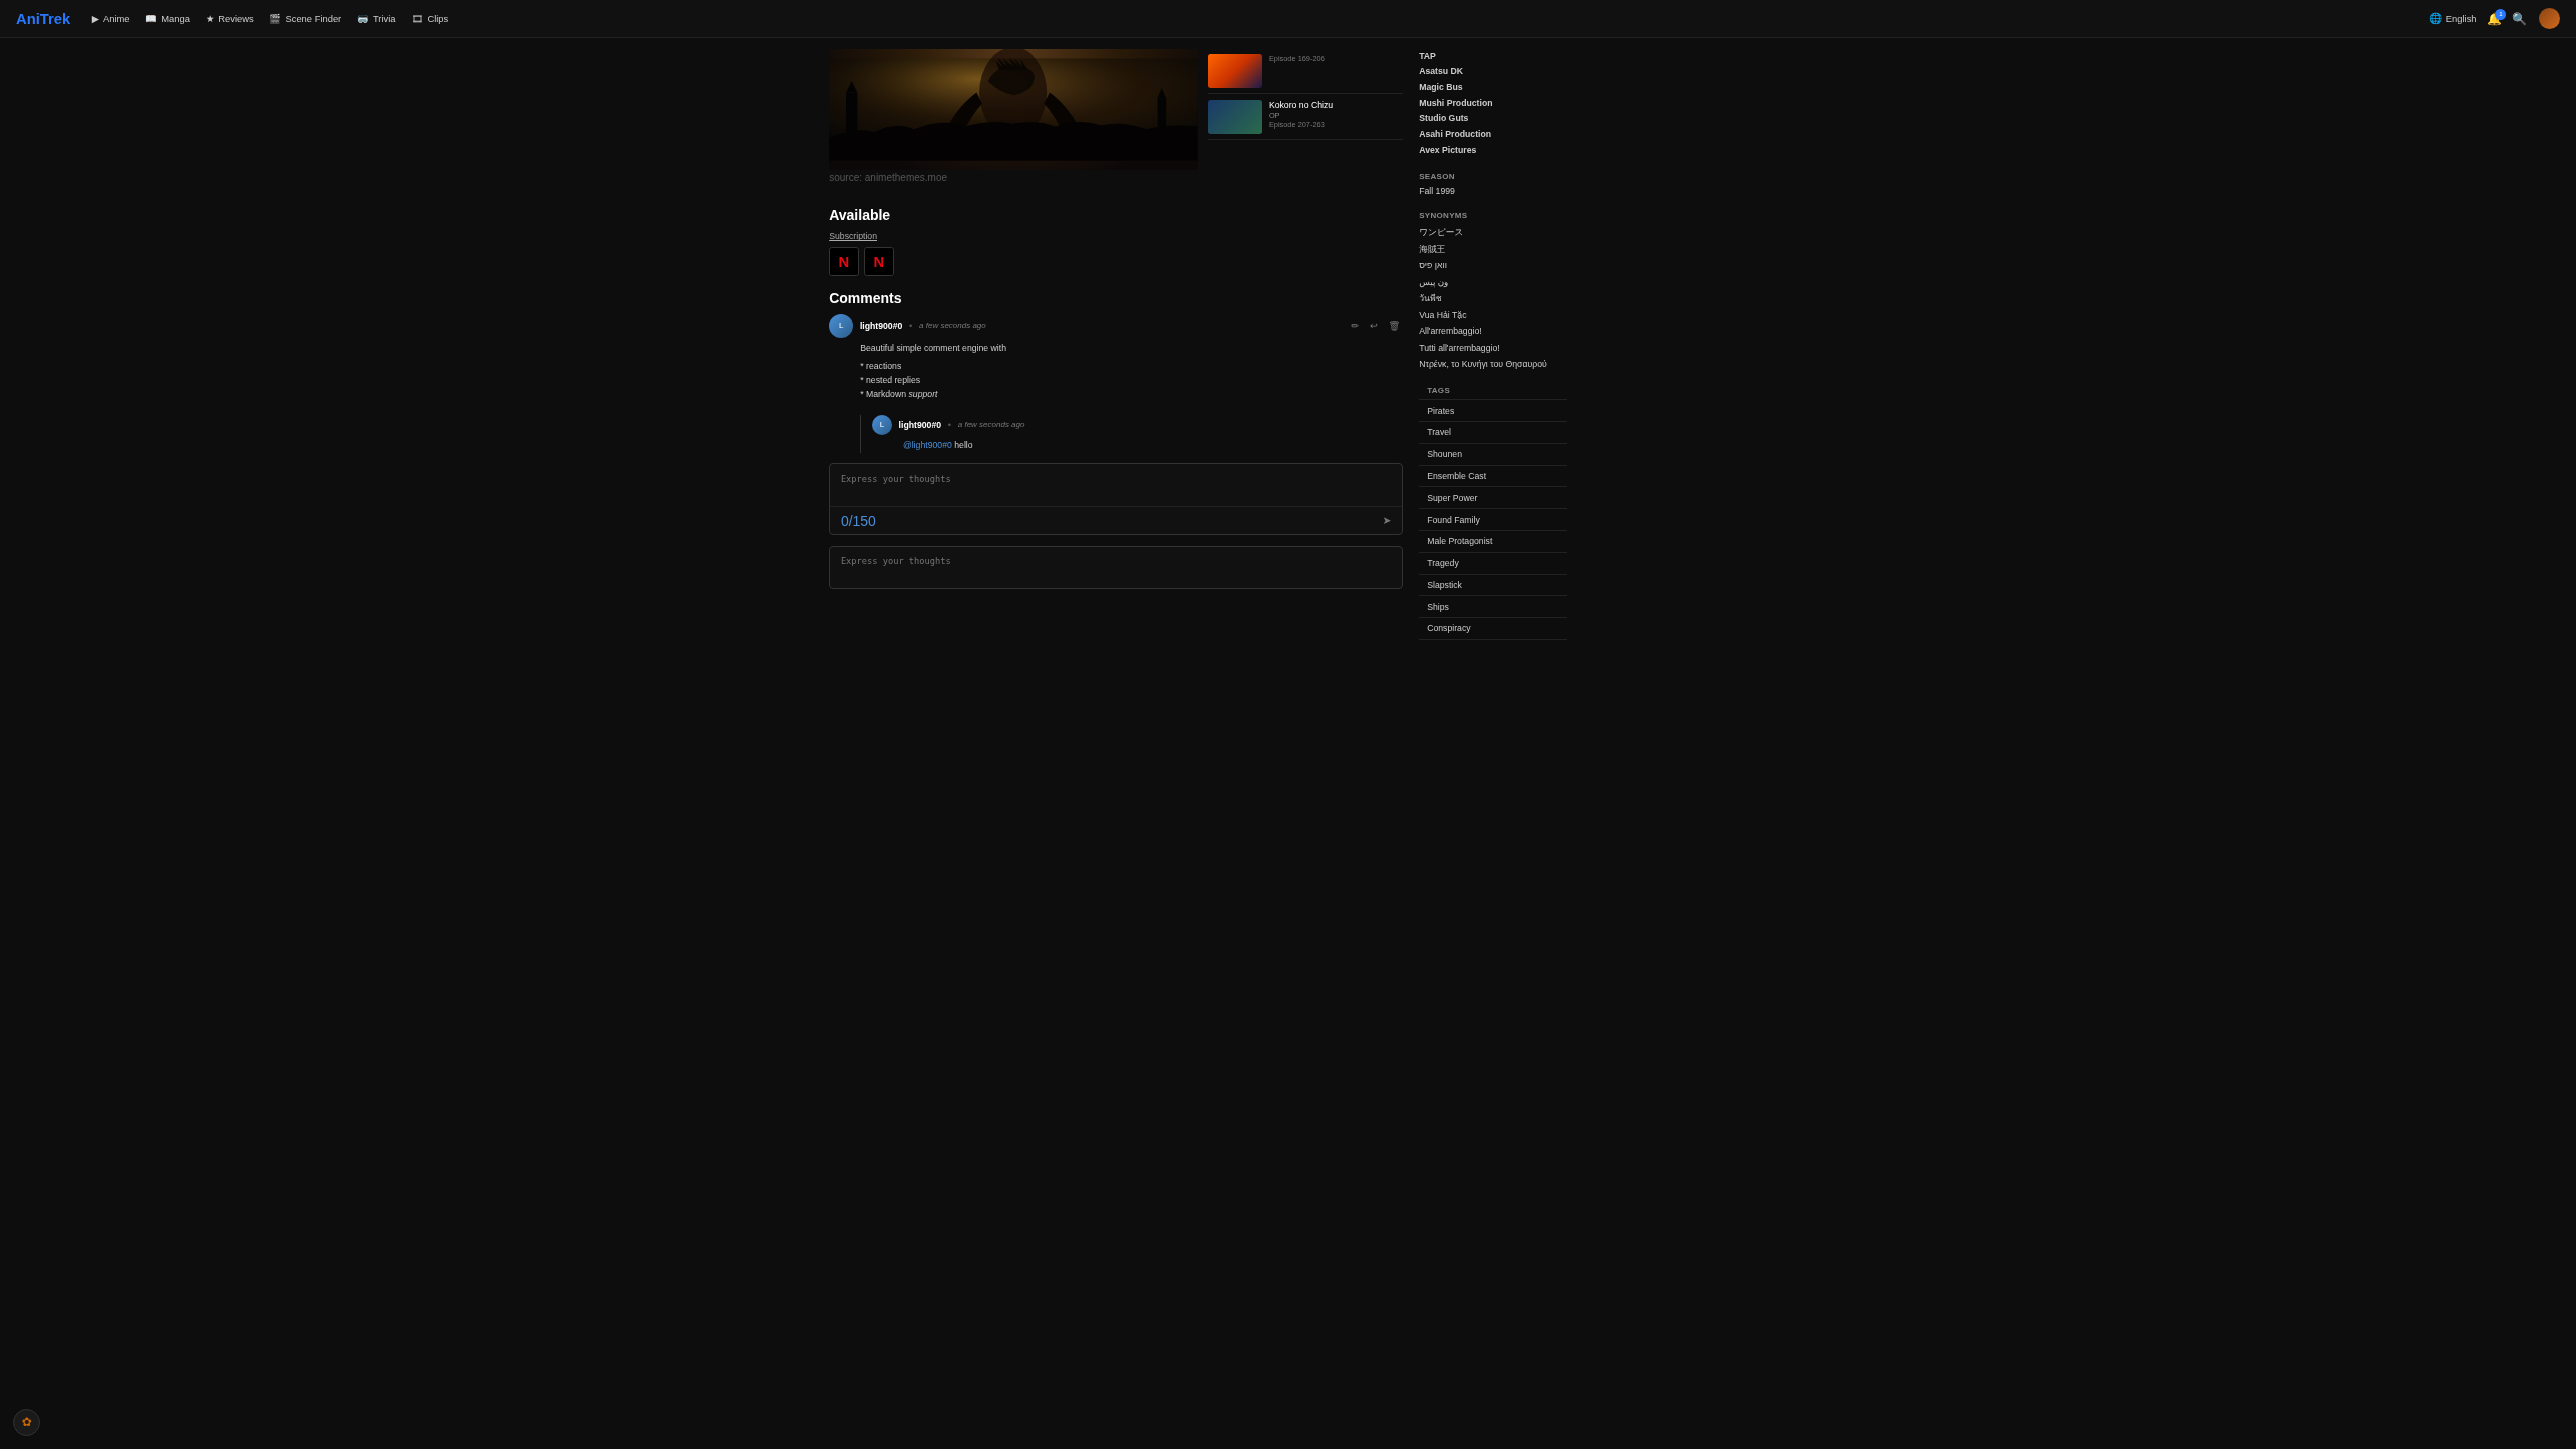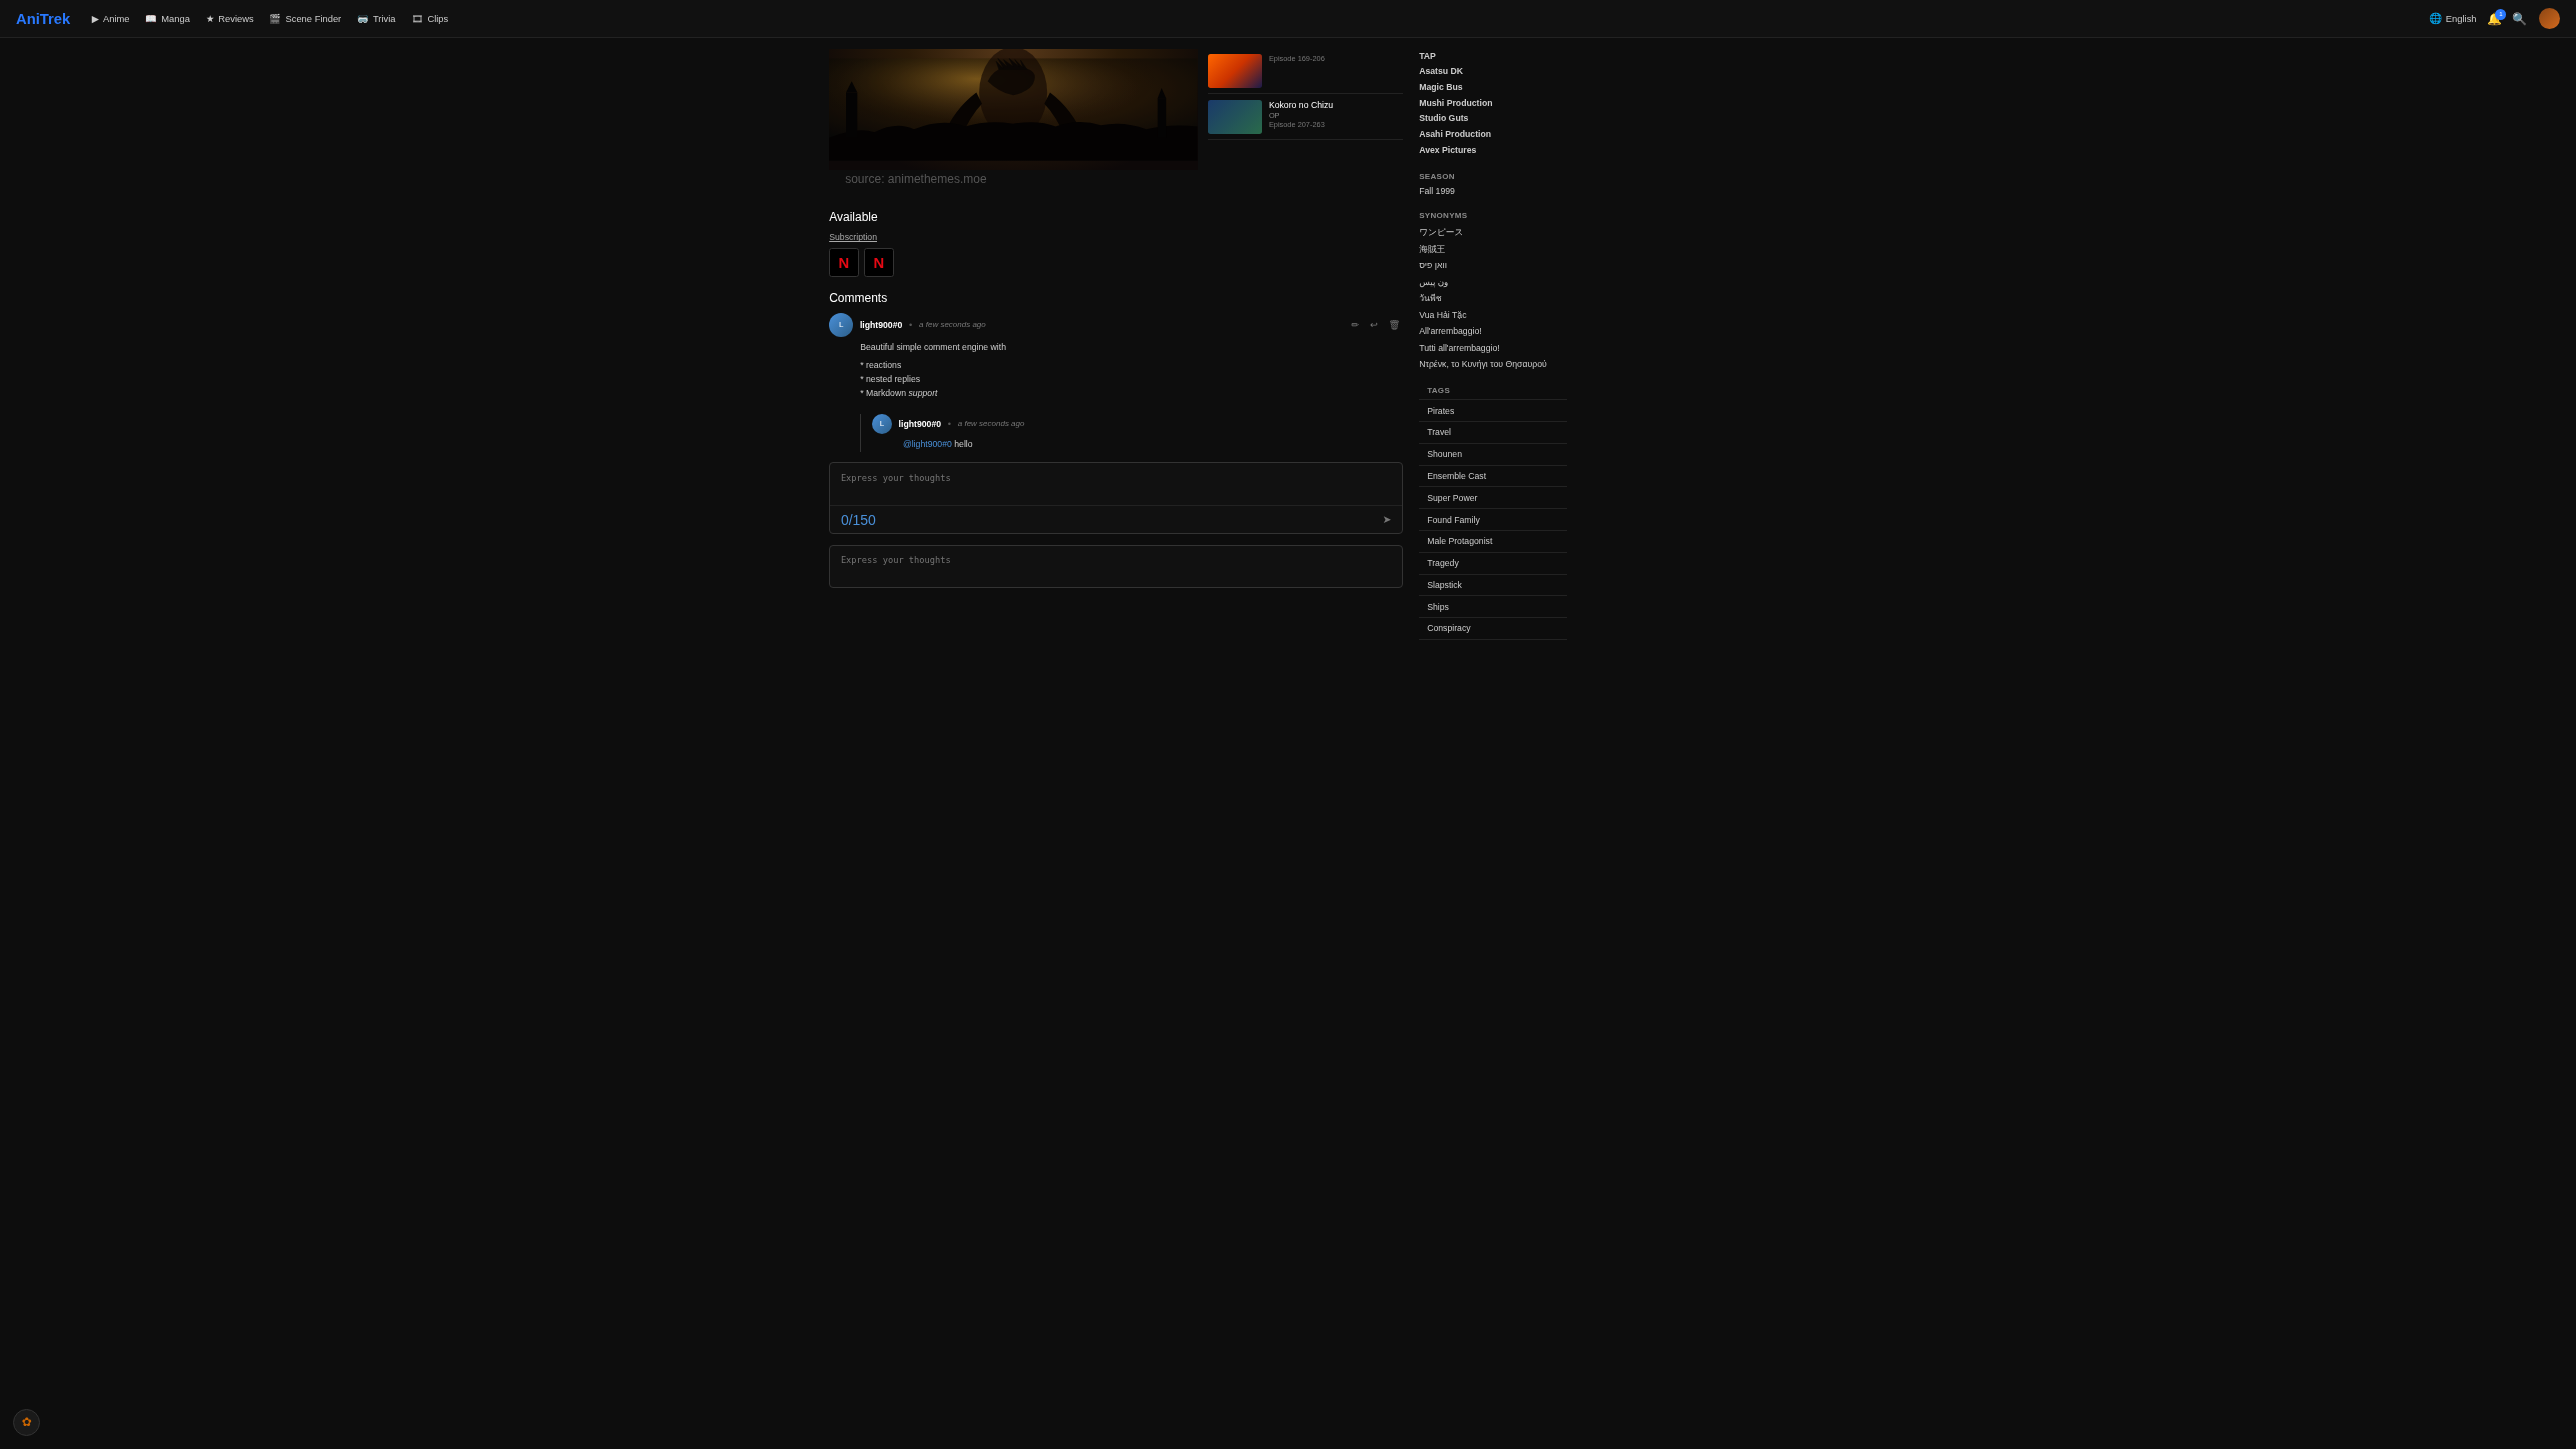--- a/index.html
+++ b/index.html
@@ -125,24 +125,23 @@
     }
     .anime-image-inner {
       width: 100%;
       height: 100%;
       background: 
         radial-gradient(ellipse at center top, #5a3a1a 0%, #2a1a08 40%, #0d0808 80%),
         linear-gradient(180deg, transparent 50%, #000 100%);
       position: relative;
     }
     .source-text {
-      font-size: 12px;
+      font-size: 10px;
       color: #555;
       padding: 2.7px 0 8px;
-      margin-left: 16px;
     }
     .theme-item {
       display: flex;
       gap: 6.7px;
       padding: 5.4px 0;
       border-bottom: 0.7px solid #222;
       cursor: pointer;
     }
     .theme-thumb {
       width: 54px;
@@ -162,22 +161,22 @@
     .theme-info { flex: 1; }
     .theme-title { color: #fff; font-size: 8.7px; font-weight: 500; margin-bottom: 1.3px; }
     .theme-type { color: #888; font-size: 7.4px; }
     .theme-eps { color: #777; font-size: 7.4px; }
 
     
     .available-section {
       margin: 10.7px 0;
     }
     .section-title {
-      font-size: 12px;
-      font-weight: 400;
+      font-size: 14px;
+      font-weight: 700;
       color: #fff;
       margin-bottom: 8px;
     }
     .subscription-label {
       font-size: 8.7px;
       color: #aaa;
       margin-bottom: 5.4px;
       text-decoration: underline;
     }
     .streaming-icons {

